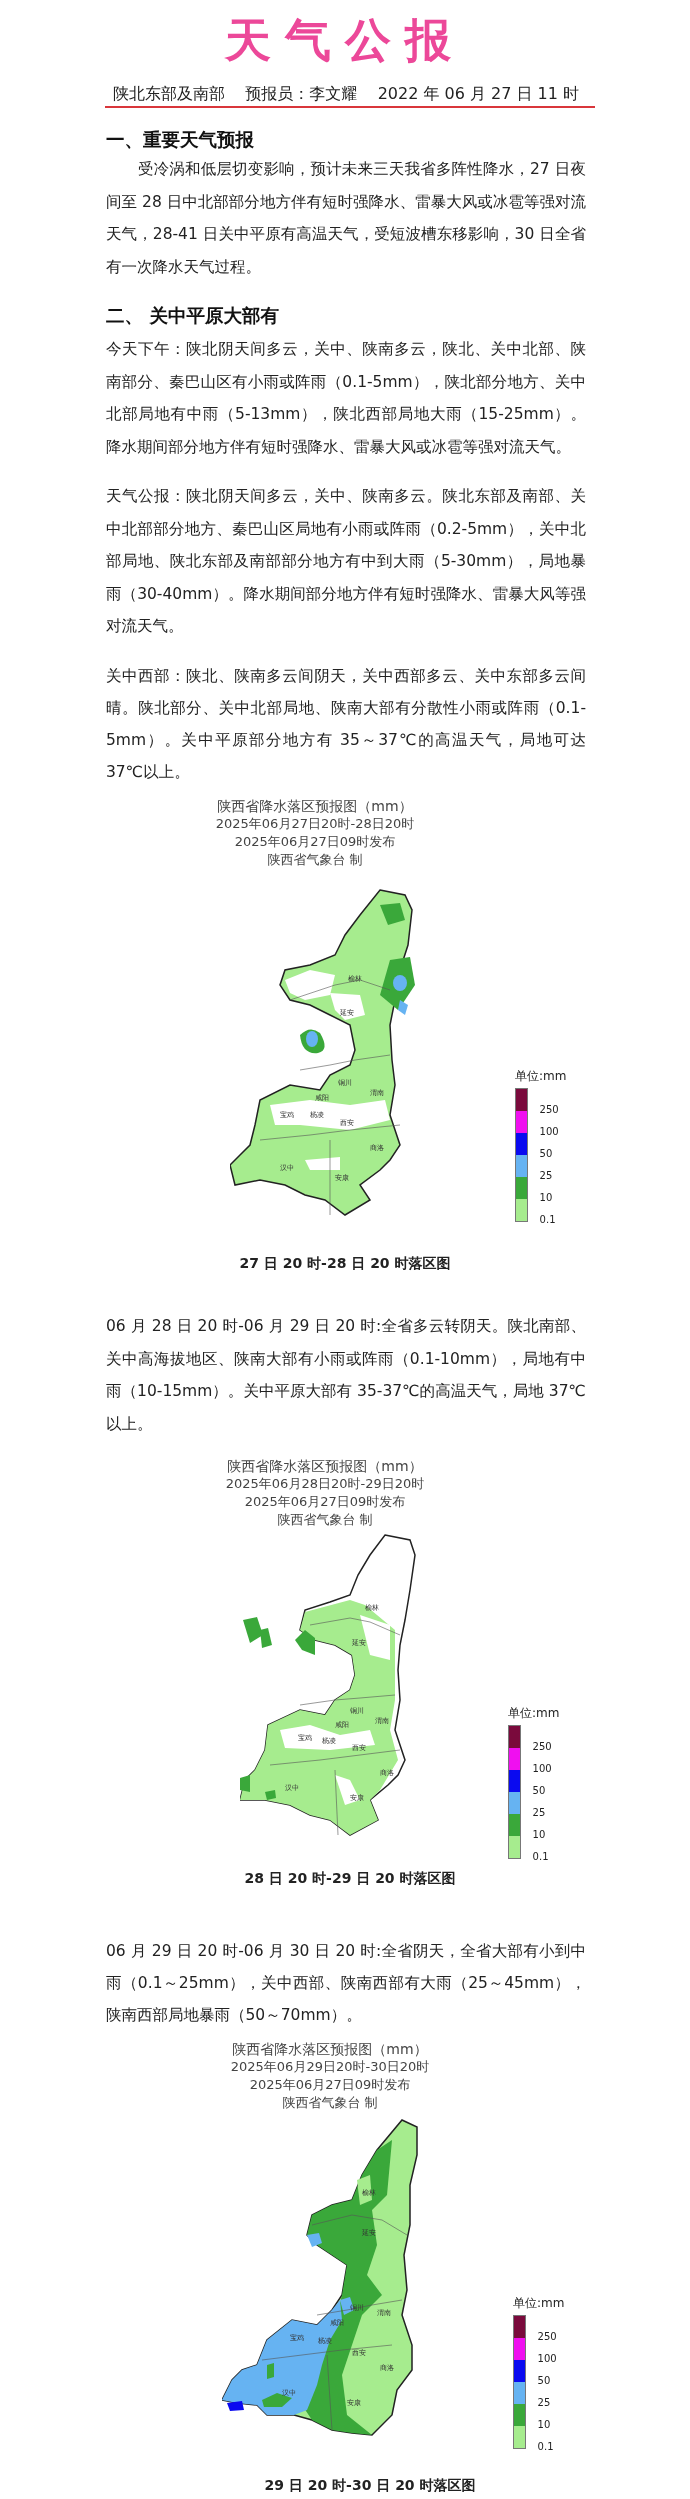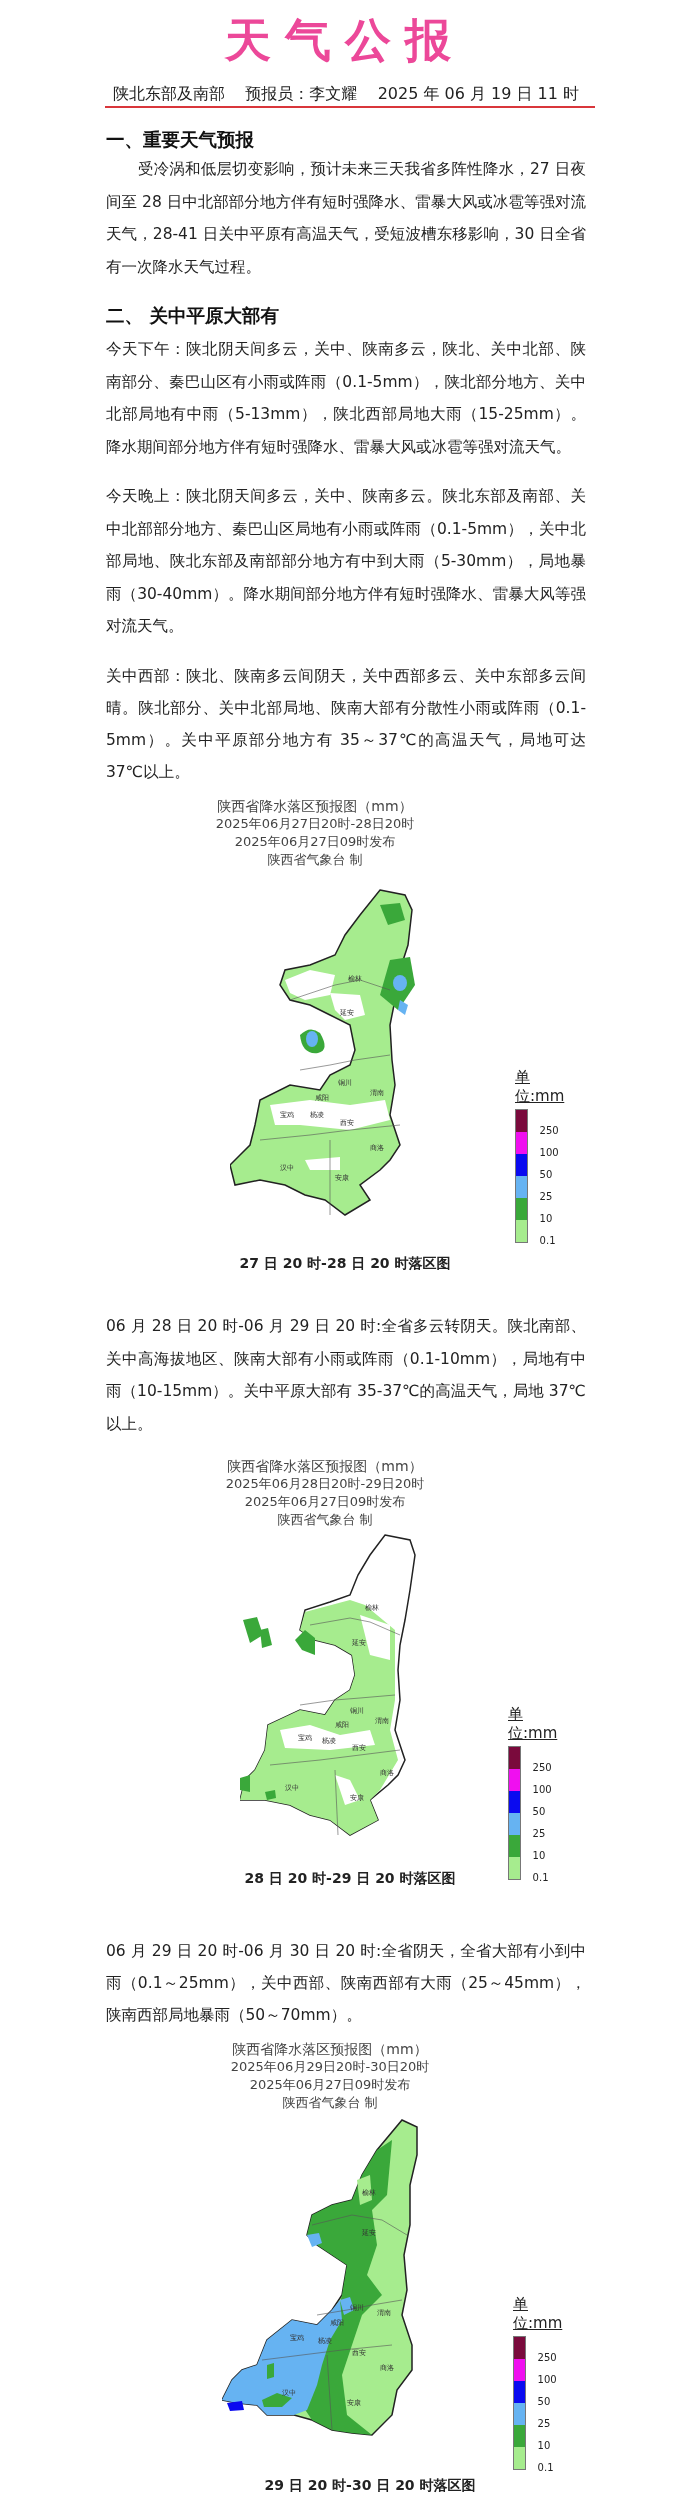--- a/index.html
+++ b/index.html
@@ -14,45 +14,45 @@
   .redline { left: 105px; width: 490px; top: 106px; height: 2px; background: #d9363b; }
   .h1 { left: 106px; font-size: 18.5px; font-weight: bold; color: #111; }
   .para { left: 106px; width: 480px; font-size: 15.5px; line-height: 32.5px; color: #222;
           text-align: justify; }
   .para .lead { font-weight: normal; }
   .para.indent { text-indent: 32px; }
   .map-header { text-align: center; font-size: 13px; line-height: 18px; color: #444; }
   .map-header .t1 { font-size: 14px; }
   .caption { text-align: center; font-size: 14px; font-weight: bold; color: #222; }
   .legend { width: 60px; }
-  .legend .unit { font-size: 15px; color: #222; margin-bottom: 3px; text-decoration: underline; }
+  .legend .unit { font-size: 12px; color: #222; margin-bottom: 3px; }
   .legend .bar { display: flex; }
   .legend .swatches { width: 12px; border: 1px solid #777; }
   .legend .sw { height: 22px; }
   .legend .ticks { position: relative; width: 40px; margin-left: 12px; }
   .legend .tick { position: absolute; left: 0; font-size: 10px; color: #222; line-height: 10px; }
   svg { display: block; }
   .city { font-size: 7px; fill: #333; }
 </style>
 </head>
 <body>
 
 <div class="abs masthead">天气公报</div>
 
-<div class="abs byline"><span>陕北东部及南部</span>    <span>预报员：李文耀</span>    <span>2025 年 06 月 19 日 11 时</span></div>
+<div class="abs byline"><span>陕北东部及南部</span>    <span>预报员：李文耀</span>    <span>2022 年 06 月 27 日 11 时</span></div>
 <div class="abs redline"></div>
 
 <div class="abs h1" style="top:127px;">一、重要天气预报</div>
 <div class="abs para indent" style="top:153px;">受冷涡和低层切变影响，预计未来三天我省多阵性降水，27 日夜间至 28 日中北部部分地方伴有短时强降水、雷暴大风或冰雹等强对流天气，28-41 日关中平原有高温天气，受短波槽东移影响，30 日全省有一次降水天气过程。</div>
 
 <div class="abs h1" style="top:303px;">二、  关中平原大部有</div>
 
 <div class="abs para" style="top:333px;"><span class="lead">今天下午：</span><span>陕北阴天间多云，关中、陕南多云，陕北、关中北部、陕南部分、秦巴山区有小雨或阵雨（0.1-5mm），陕北部分地方、关中北部局地有中雨（5-13mm），陕北西部局地大雨（15-25mm）。降水期间部分地方伴有短时强降水、雷暴大风或冰雹等强对流天气。</span></div>
 
-<div class="abs para" style="top:480px;"><span class="lead">今天晚上：</span><span>陕北阴天间多云，关中、陕南多云。陕北东部及南部、关中北部部分地方、秦巴山区局地有小雨或阵雨（0.1-5mm），关中北部局地、陕北东部及南部部分地方有中到大雨（5-30mm），局地暴雨（30-40mm）。降水期间部分地方伴有短时强降水、雷暴大风等强对流天气。</span></div>
+<div class="abs para" style="top:480px;"><span class="lead">天气公报：</span><span>陕北阴天间多云，关中、陕南多云。陕北东部及南部、关中北部部分地方、秦巴山区局地有小雨或阵雨（0.2-5mm），关中北部局地、陕北东部及南部部分地方有中到大雨（5-30mm），局地暴雨（30-40mm）。降水期间部分地方伴有短时强降水、雷暴大风等强对流天气。</span></div>
 
 <div class="abs para" style="top:660px; line-height:32px;"><span class="lead">关中西部：</span><span>陕北、陕南多云间阴天，关中西部多云、关中东部多云间晴。陕北部分、关中北部局地、陕南大部有分散性小雨或阵雨（0.1-5mm）。关中平原部分地方有 35～37℃的高温天气，局地可达 37℃以上。</span></div>
 
 <div class="abs map-header" style="left:180px; width:270px; top:797px;">
   <div class="t1">陕西省降水落区预报图（mm）</div>
   <div>2025年06月27日20时-28日20时</div>
   <div>2025年06月27日09时发布</div>
   <div>陕西省气象台 制</div>
 </div>
 

